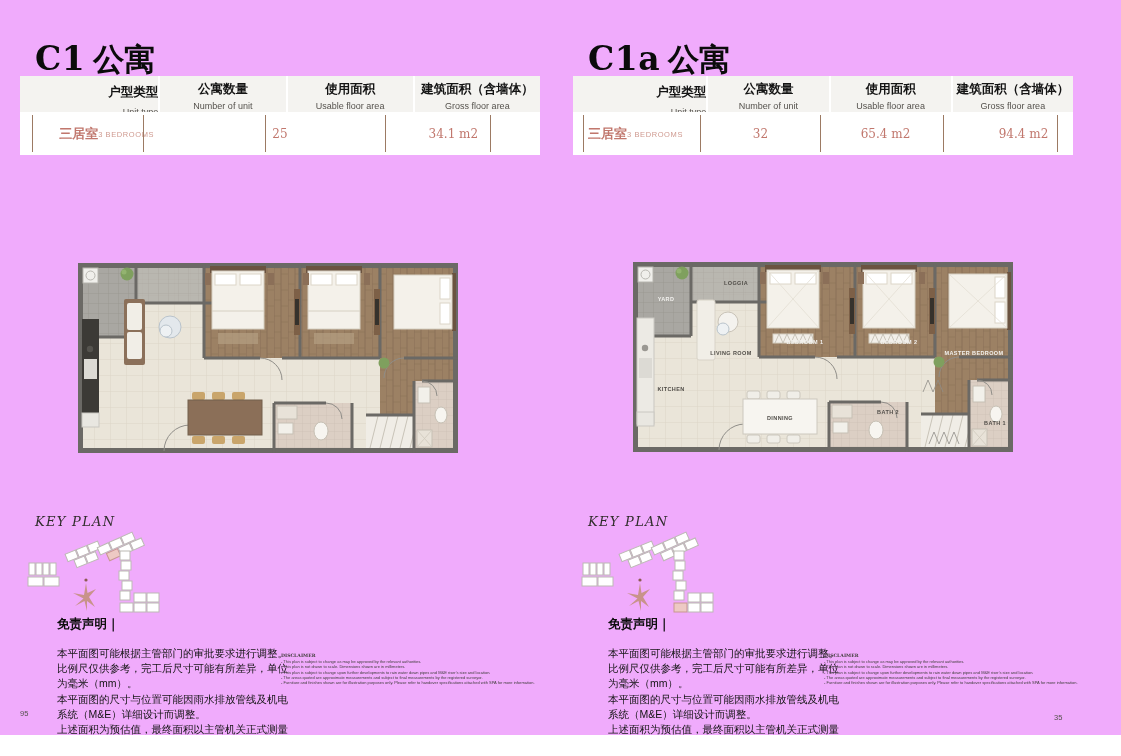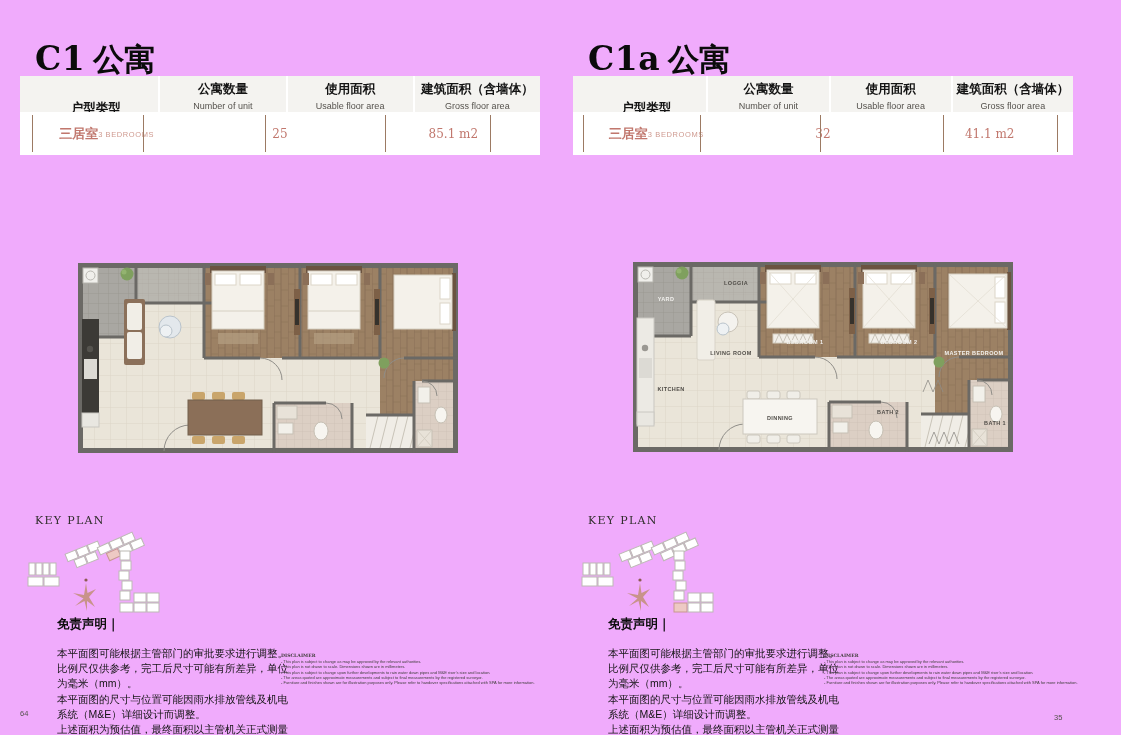--- a/index.html
+++ b/index.html
@@ -18,41 +18,41 @@
 
   
   .spec{position:absolute;top:76px;}
   .panel-l .spec{left:20px;width:520px;}
   .panel-r .spec{left:45px;width:500px;}
   .thead{display:flex;height:36px;background:#f4f3f0;}
   .th{flex:1;padding-top:5px;text-align:center;border-left:2px solid #fff;}
   .th:first-child{border-left:none;}
   .th .zh{font-size:12.5px;font-weight:700;color:#141414;}
   .th .en{font-size:9px;color:#55524d;margin-top:3px;}
-  .th-first{text-align:center;padding-left:13px;padding-top:24px;}
+  .th-first{text-align:right;padding-left:13px;padding-top:8px;}
   .th-first .en{margin-top:6px;}
   .tbody{position:relative;height:43px;display:flex;background:#fff;}
   .td{flex:1;display:flex;flex-direction:row;align-items:center;justify-content:center;}
   .td-4{transform:translateX(13px);}
   .val{font-family:"DejaVu Serif",serif;font-size:12px;color:#c1776d;}
   .unit-zh{font-size:13px;font-weight:700;color:#c1776d;}
   .unit-en{font-size:7.5px;letter-spacing:.6px;color:#cf9a90;margin-top:2px;}
   .tdiv{position:absolute;top:3px;bottom:3px;width:1px;background:#9c7a63;}
 
   
   .plan{position:absolute;}
   .panel-l .plan{left:78px;top:263px;width:380px;height:190px;}
   .panel-r .plan{left:98px;top:262px;width:394px;height:190px;}
   .plan svg{width:100%;height:100%;display:block;}
   .room-label{font-size:5.5px;font-weight:700;letter-spacing:.4px;fill:#504d48;
               font-family:"Liberation Sans",sans-serif;text-anchor:middle;}
 
   
-  .kp-label{position:absolute;top:514px;font-family:"DejaVu Serif",serif;font-size:11px;
-            letter-spacing:1.3px;color:#2f2d2a;}
+  .kp-label{position:absolute;top:514px;font-family:"DejaVu Serif",serif;font-size:13px;
+            letter-spacing:1.3px;color:#2f2d2a;font-style:italic;}
   .panel-l .kp-label{left:35px;}
   .panel-r .kp-label{left:60px;}
   .kp{position:absolute;top:527px;width:140px;height:92px;}
   .panel-l .kp{left:26px;}
   .panel-r .kp{left:52px;}
   .kp svg{width:100%;height:100%;display:block;}
   .kp-bld{fill:#ffffff;stroke:#bcb9b4;stroke-width:1;}
   .kp-hl{fill:#eec9c4;stroke:#c79790;}
 
   
@@ -101,21 +101,21 @@
       </div>
       <div class="tbody">
         <div class="td">
           <div class="unit-zh">三居室</div>
           <div class="unit-en">3 BEDROOMS</div>
         </div>
         <div class="td">
             <span class="val">25</span>
           </div>
         <div class="td">
-            <span class="val">85.1 m2</span>
+            <span class="val">34.1 m2</span>
           </div>
         <span class="tdiv" style="left:12px"></span>
         <span class="tdiv" style="left:123px"></span>
         <span class="tdiv" style="left:245px"></span>
         <span class="tdiv" style="left:365px"></span>
         <span class="tdiv" style="left:470px"></span>
       </div>
     </div>
 
     <div class="plan">
@@ -267,21 +267,21 @@
 详情请参阅买卖合同所附之技术规格文件。</div>
     </div>
     <div class="disc-en">
       <div class="disc-en-title">DISCLAIMER</div>
       <div class="disc-en-body">- This plan is subject to change as may be approved by the relevant authorities.
 - This plan is not drawn to scale. Dimensions shown are in millimeters.
 - This plan is subject to change upon further developments to rain water down pipes and M&amp;E riser's size and location.
 - The areas quoted are approximate measurements and subject to final measurements by the registered surveyor.
 - Furniture and finishes shown are for illustration purposes only. Please refer to handover specifications attached with SPA for more information.</div>
     </div>
-    <div class="pagenum">64</div>
+    <div class="pagenum">95</div>
   </section>
 
   <section class="panel panel-r">
 
     <h1 class="apt-title"><span class="t-latin">C1a</span><span class="t-cjk">公寓</span></h1>
 
     <div class="spec">
       <div class="thead">
         <div class="th th-first">
           <div class="zh">户型类型</div>
@@ -302,21 +302,24 @@
       </div>
       <div class="tbody">
         <div class="td">
           <div class="unit-zh">三居室</div>
           <div class="unit-en">3 BEDROOMS</div>
         </div>
         <div class="td">
             <span class="val">32</span>
           </div>
         <div class="td">
-            <span class="val">41.1 m2</span>
+            <span class="val">65.4 m2</span>
+          </div>
+        <div class="td td-4">
+            <span class="val">94.4 m2</span>
           </div>
         <span class="tdiv" style="left:10px"></span>
         <span class="tdiv" style="left:127px"></span>
         <span class="tdiv" style="left:247px"></span>
         <span class="tdiv" style="left:370px"></span>
         <span class="tdiv" style="left:484px"></span>
       </div>
     </div>
 
     <div class="plan">

